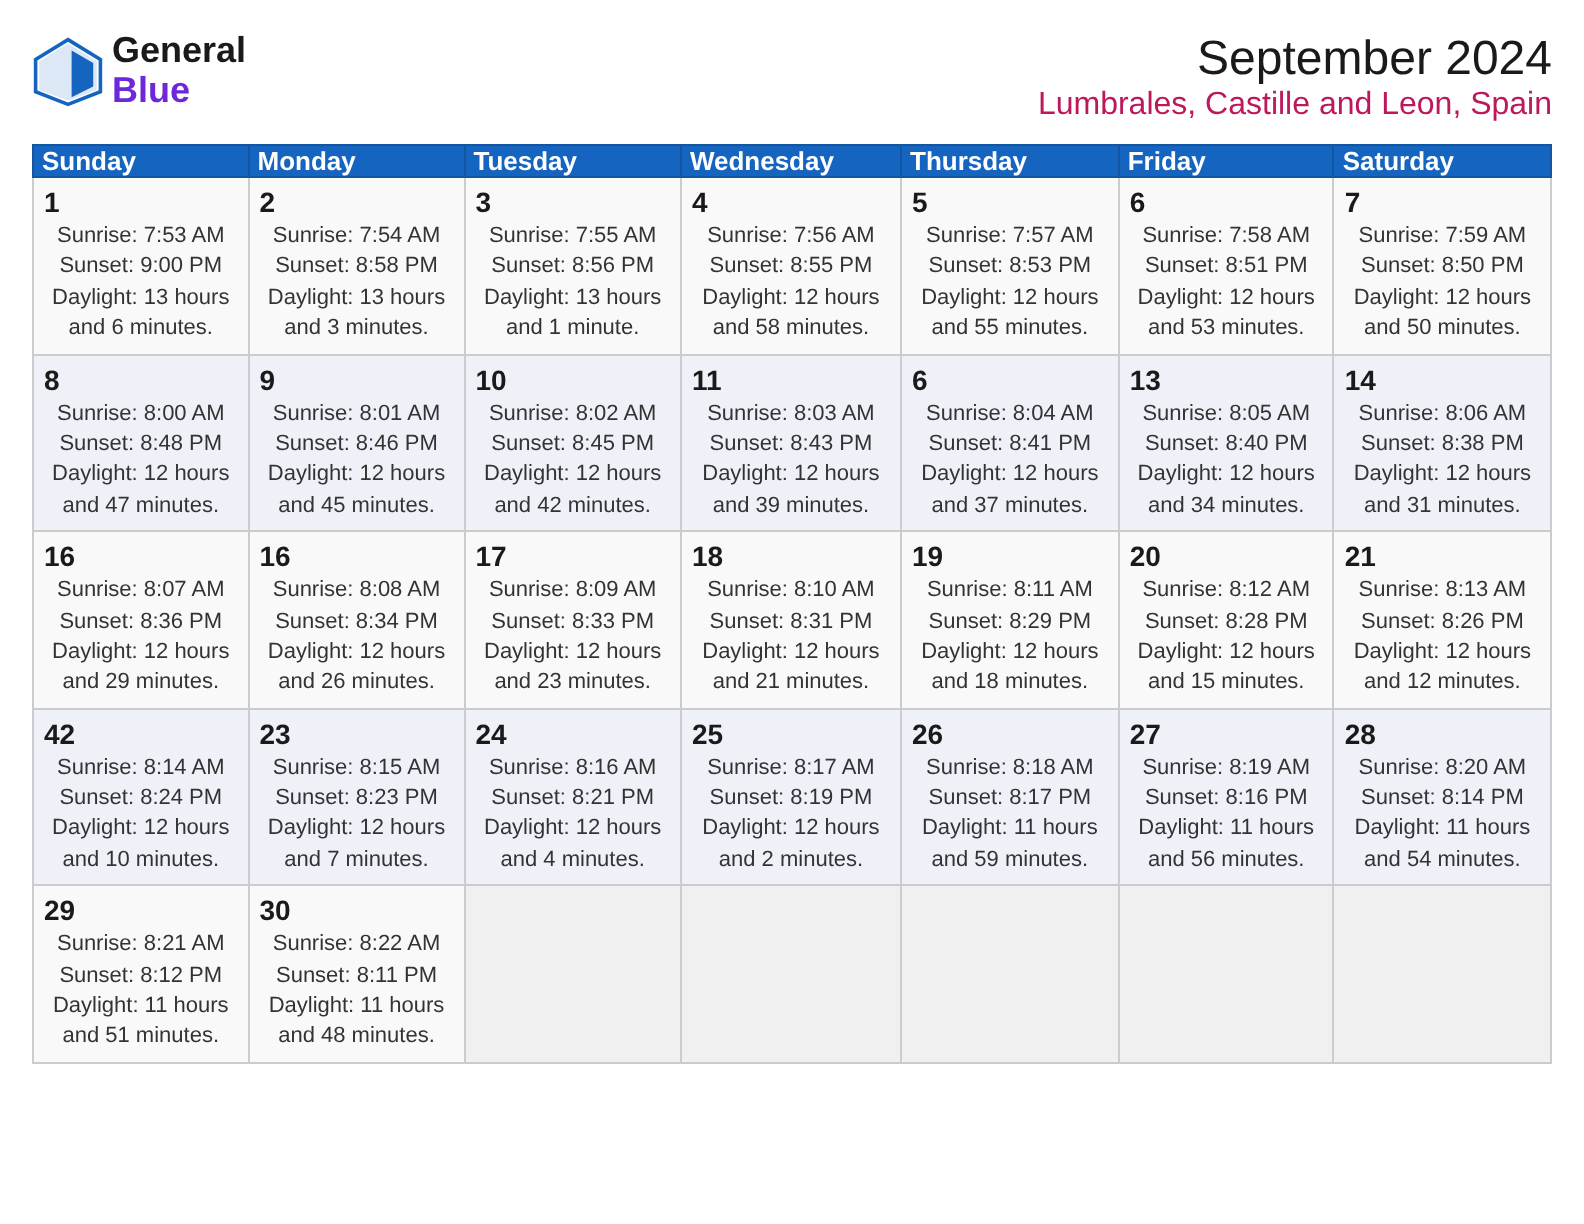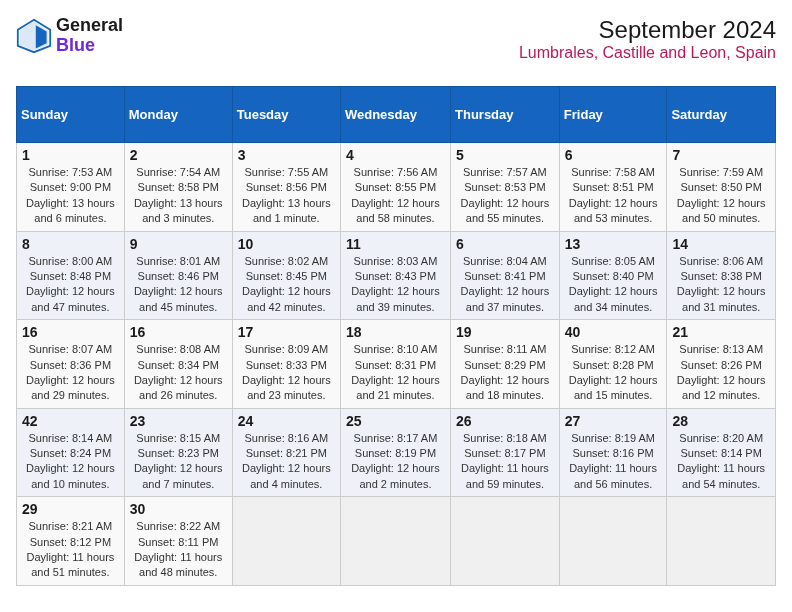--- a/index.html
+++ b/index.html
@@ -7,21 +7,21 @@
       font-family: Arial, sans-serif;
       background: #fff;
       width: 792px;
       min-height: 612px;
       padding: 16px;
     }
     .header {
       display: flex;
       justify-content: space-between;
       align-items: flex-start;
-      margin-bottom: 24px;
+      margin-bottom: 10px;
     }
     .logo {
       display: flex;
       align-items: center;
       gap: 4px;
     }
     .logo-text {
       display: flex;
       flex-direction: column;
       font-size: 18px;
@@ -48,21 +48,21 @@
       color: #be185d;
     }
     .calendar {
       width: 100%;
       border-collapse: collapse;
       font-size: 11.5px;
     }
     .calendar thead tr th {
       background-color: #1565c0;
       color: #fff;
-      padding: 20px 4px;
+      padding: 0 4px;
       text-align: left;
       font-size: 13px;
       font-weight: bold;
       border: 1px solid #1255a0;
     }
     .calendar tbody tr td {
       vertical-align: top;
       border: 1px solid #ccc;
       padding: 4px 5px;
       width: 113px;
@@ -200,21 +200,21 @@
         </td>
         <td>
           <span class="day-number">18</span>
           <div class="day-info">Sunrise: 8:10 AM<br>Sunset: 8:31 PM<br>Daylight: 12 hours and 21 minutes.</div>
         </td>
         <td>
           <span class="day-number">19</span>
           <div class="day-info">Sunrise: 8:11 AM<br>Sunset: 8:29 PM<br>Daylight: 12 hours and 18 minutes.</div>
         </td>
         <td>
-          <span class="day-number">40</span>
+          <span class="day-number">20</span>
           <div class="day-info">Sunrise: 8:12 AM<br>Sunset: 8:28 PM<br>Daylight: 12 hours and 15 minutes.</div>
         </td>
         <td>
           <span class="day-number">21</span>
           <div class="day-info">Sunrise: 8:13 AM<br>Sunset: 8:26 PM<br>Daylight: 12 hours and 12 minutes.</div>
         </td>
       </tr>
       <tr>
         <td>
           <span class="day-number">42</span>

